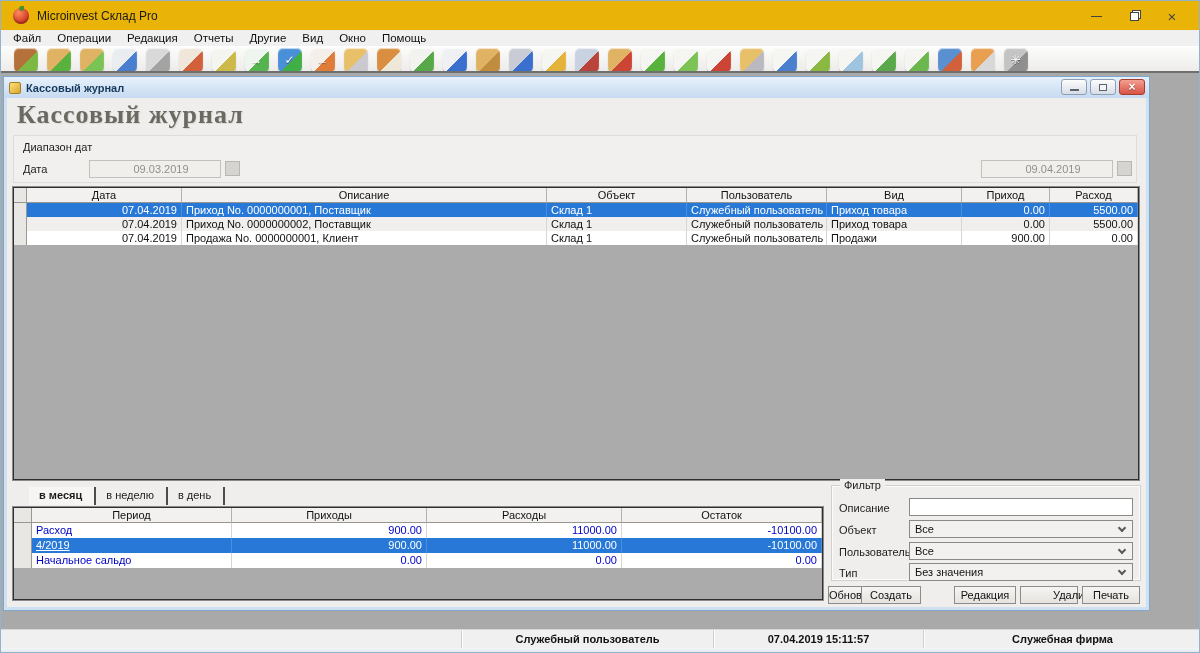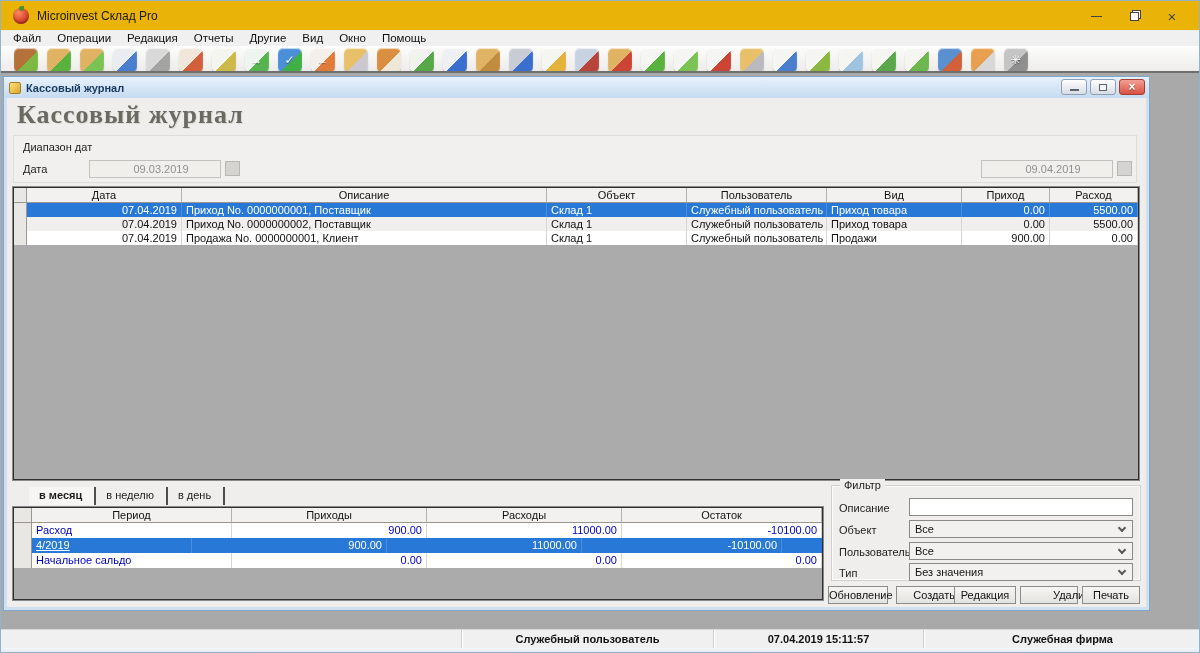--- a/index.html
+++ b/index.html
@@ -354,21 +354,21 @@
     <div id="st-rows">
         <div class="t-row">
           <div class="tc ind" style="width: 18px;"></div>
           <div class="tc a-left" style="width: 200px;">Расход</div>
           <div class="tc a-right" style="width: 195px;">900.00</div>
           <div class="tc a-right" style="width: 195px;">11000.00</div>
           <div class="tc a-right" style="width: 200px;">-10100.00</div>
         </div>
         <div class="t-row sel">
           <div class="tc ind" style="width: 18px;"></div>
-          <div class="tc a-left" style="width: 160px; text-decoration: underline;">4/2019</div>
+          <div class="tc a-left" style="width: 200px; text-decoration: underline;">4/2019</div>
           <div class="tc a-right" style="width: 195px;">900.00</div>
           <div class="tc a-right" style="width: 195px;">11000.00</div>
           <div class="tc a-right" style="width: 200px;">-10100.00</div>
         </div>
         <div class="t-row">
           <div class="tc ind" style="width: 18px;"></div>
           <div class="tc a-left" style="width: 200px;">Начальное сальдо</div>
           <div class="tc a-right" style="width: 195px;">0.00</div>
           <div class="tc a-right" style="width: 195px;">0.00</div>
           <div class="tc a-right" style="width: 200px;">0.00</div>
@@ -398,17 +398,17 @@
   </div>
 
   <div id="statusbar">
     <div class="sb-cell" style="left:460px; width:252px;">Служебный пользователь</div>
     <div class="sb-cell" style="left:712px; width:210px;">07.04.2019 15:11:57</div>
     <div class="sb-cell" style="left:922px; width:278px;">Служебная фирма</div>
   </div>
   <div id="bottom-strip"></div>
 
 <button class="act-btn" style="left: 827px; width: 60px;">Обновление</button>
-    <button class="act-btn" style="left: 895px; width: 60px; text-align: right;">Создать</button>
+    <button class="act-btn" style="left: 860px; width: 60px;">Создать</button>
     <button class="act-btn" style="left: 953px; width: 62px;">Редакция</button>
     <button class="act-btn" style="left: 1019px; width: 58px; padding-left: 32px;">Удалить</button>
     <button class="act-btn" style="left: 1081px; width: 58px;">Печать</button>
   </div>
 
 </body></html>

